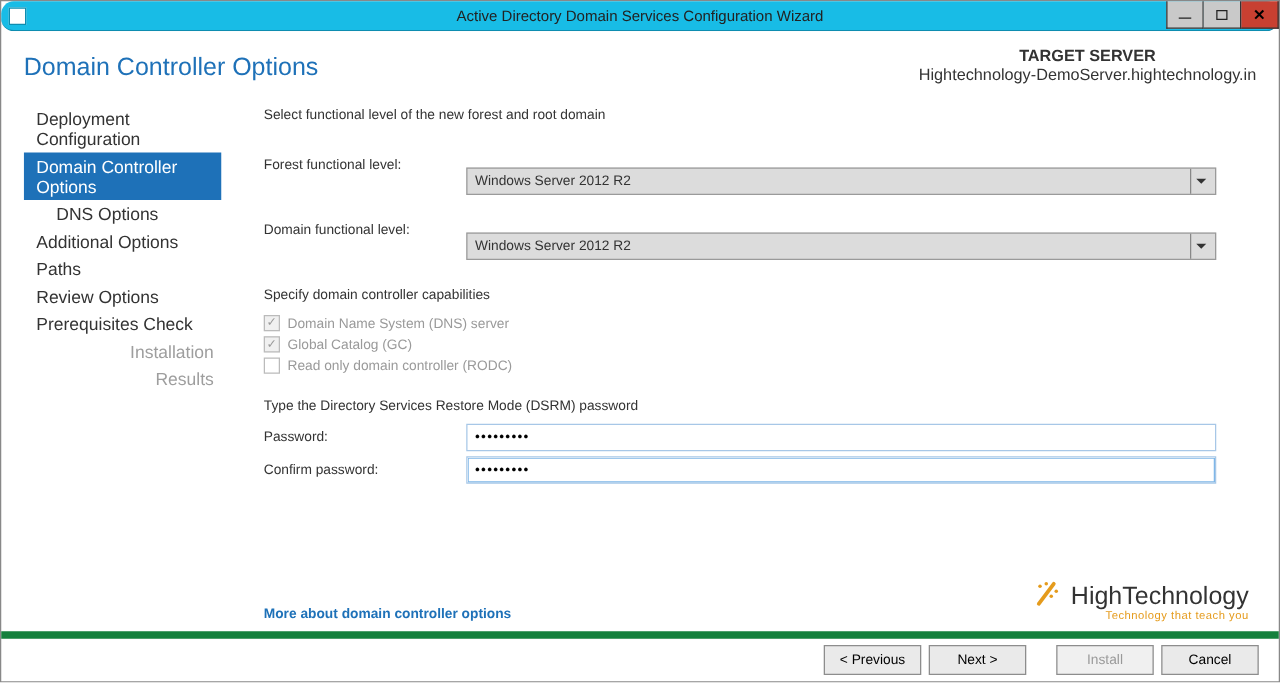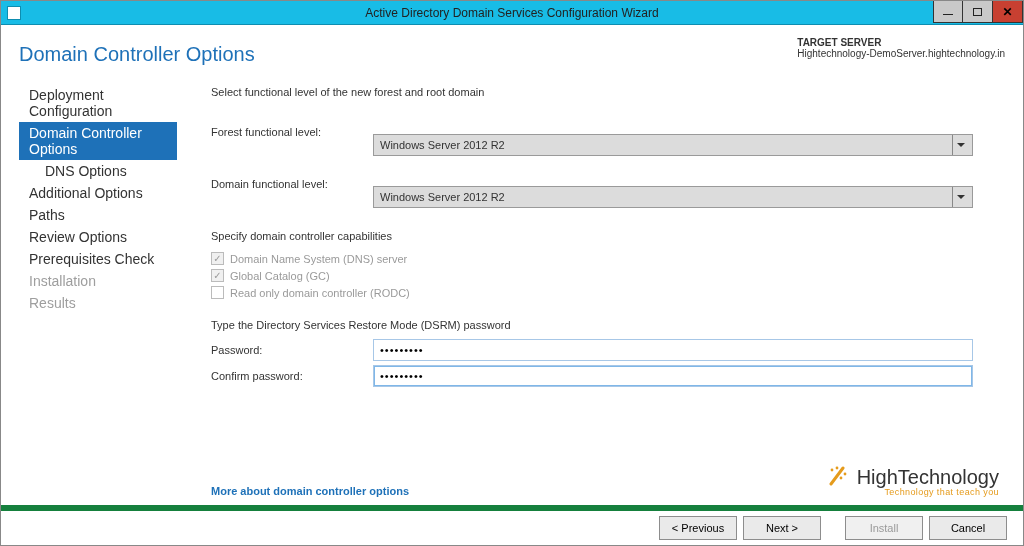--- a/index.html
+++ b/index.html
@@ -1,36 +1,36 @@
 <!DOCTYPE html>
 <html><head>
 <meta charset="utf-8">
 <style>
   * { box-sizing: border-box; }
   html, body { margin:0; padding:0; height:100%; font-family:"Segoe UI", Arial, sans-serif; font-size:12px; color:#333; background:#fff; }
   .window { width:1024px; height:546px; display:flex; flex-direction:column; border:1px solid #888; }
-  .titlebar { height:24px; background:#18bce6; display:flex; align-items:center; position:relative; border-bottom:1px solid #0e8db0; }
+  .titlebar { height:24px; background:#18bce6; display:flex; align-items:center; position:relative; border-bottom:1px solid #0e8db0;border-radius:10px; }
   .title-icon { width:14px; height:14px; margin-left:6px; background:#fff; border:1px solid #0e8db0; }
   .titlebar-text { position:absolute; left:0; right:0; text-align:center; font-size:12px; color:#222; }
   .win-controls { margin-left:auto; display:flex; height:100%; }
   .win-btn { width:30px; height:22px; border:1px solid #333; border-top:none; display:flex; align-items:center; justify-content:center; margin-right:0; }
   .win-min { background:#c9c9c9; }
   .win-max { background:#c9c9c9; border-left:none; }
   .win-close { background:#c84031; border-left:none; }
   .body-area { flex:1; padding:12px 18px 0 18px; display:flex; flex-direction:column; }
   .header-row { display:flex; justify-content:space-between; align-items:flex-start; }
   .page-title { font-size:20px; color:#1e71b8; font-weight:400; margin:6px 0 16px 0; }
-  .target-block { text-align:left; font-size:10px; }
+  .target-block { text-align:center; font-size:13px; }
   .target-label { font-weight:bold; }
   .content-row { flex:1; display:flex; overflow:hidden; }
   .sidebar { width:158px; padding-top:2px; }
   .side-item { padding:3px 6px 3px 10px; font-size:14px; color:#333; cursor:pointer; }
   .side-item.sub { padding-left:26px; }
   .side-item.selected { background:#1e71b8; color:#fff; }
-  .side-item.disabled { color:#9e9e9e; cursor:default; }
+  .side-item.disabled { color:#9e9e9e; cursor:default;text-align:right; }
   .main { flex:1; padding:4px 8px 0 34px; display:flex; flex-direction:column; }
   .section-text { font-size:11px; color:#333; margin-bottom:10px; }
   .form-row { display:flex; align-items:center; margin-bottom:4px; }
   .form-label { width:162px; font-size:11px; }
   .select { flex:1; max-width:600px; height:22px; background:#dcdcdc; border:1px solid #9a9a9a; display:flex; align-items:center; justify-content:space-between; padding:0 4px 0 6px; font-size:11px;margin-top:26px; }
   .select-btn { width:16px; height:20px; border-left:1px solid #888; display:flex; align-items:center; justify-content:center; }
   .chev-down { width:0; height:0; border-left:4px solid transparent; border-right:4px solid transparent; border-top:4px solid #333; }
   .section-head { font-size:11px; margin:18px 0 8px 0; }
   .cb-row { display:flex; align-items:center; margin:2px 0; }
   .cb { width:13px; height:13px; border:1px solid #888; margin-right:6px; display:flex; align-items:center; justify-content:center; font-size:10px; line-height:1; }

